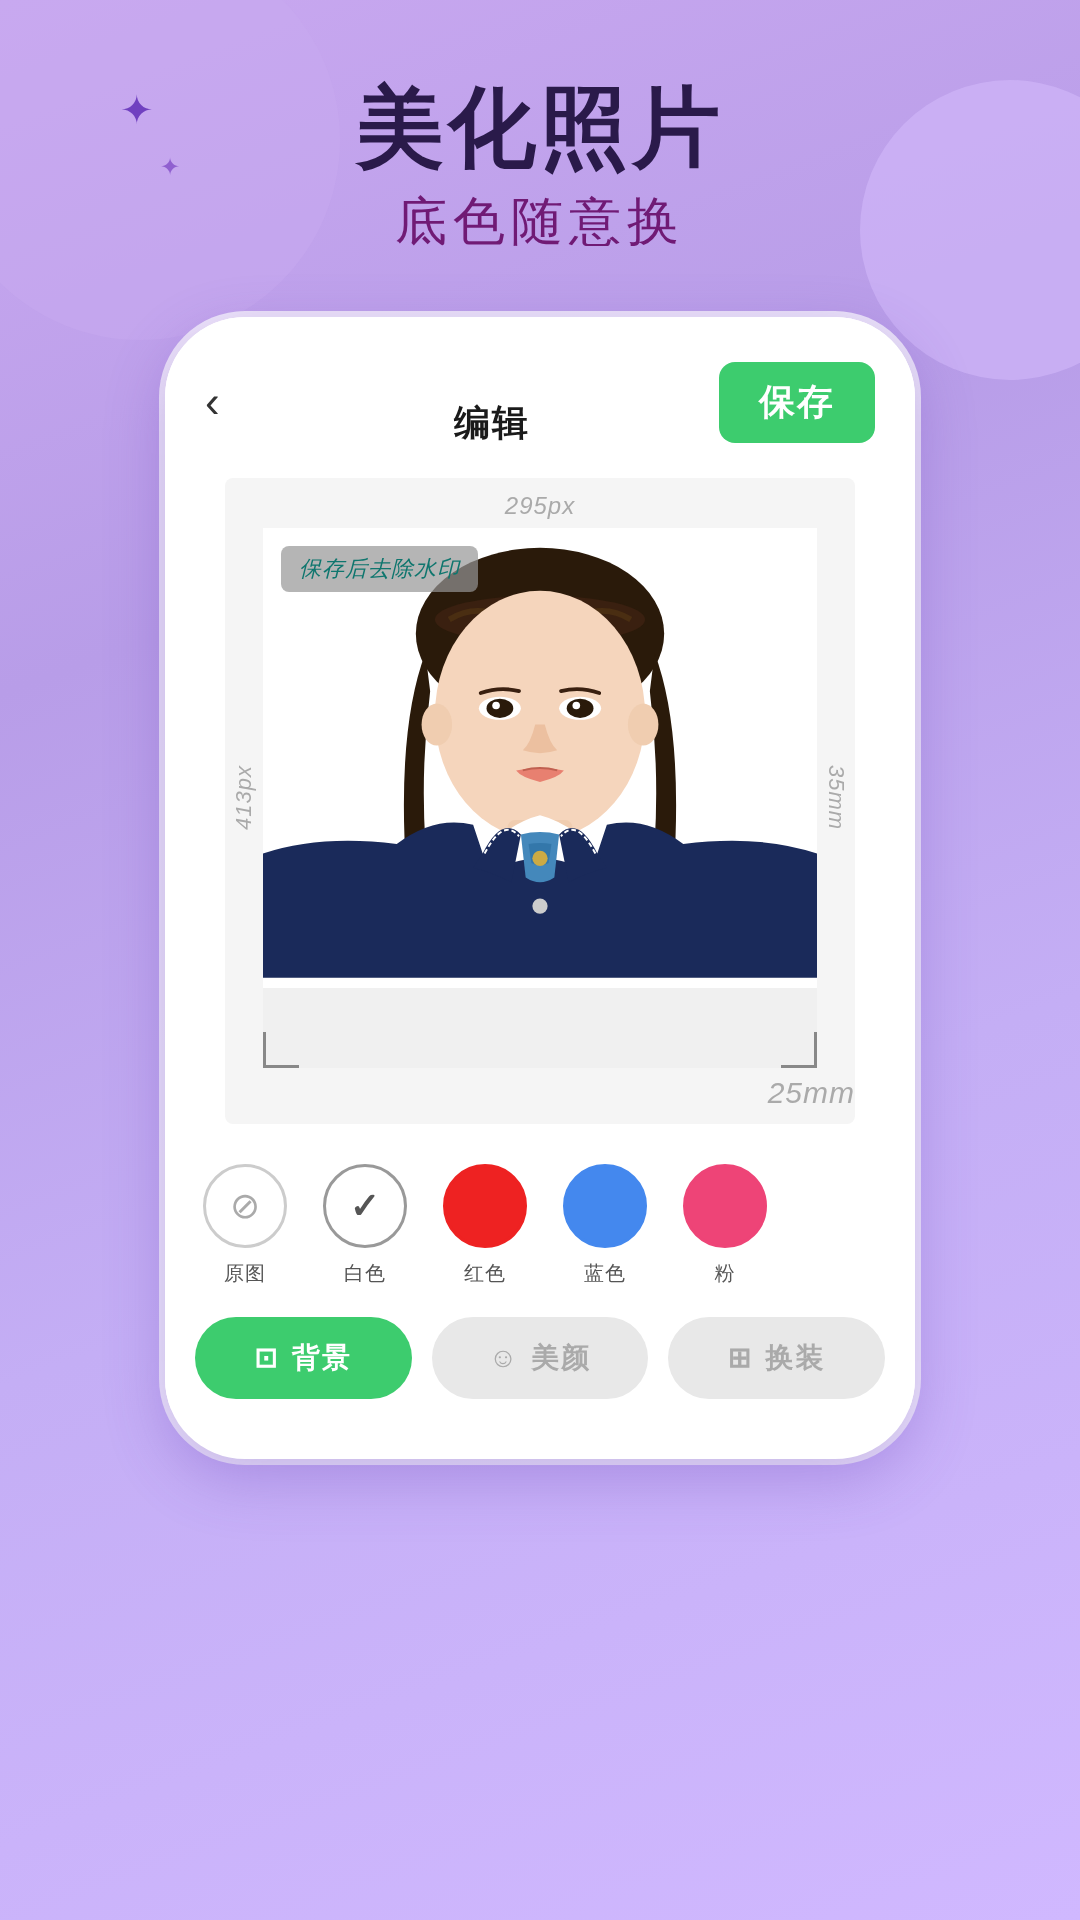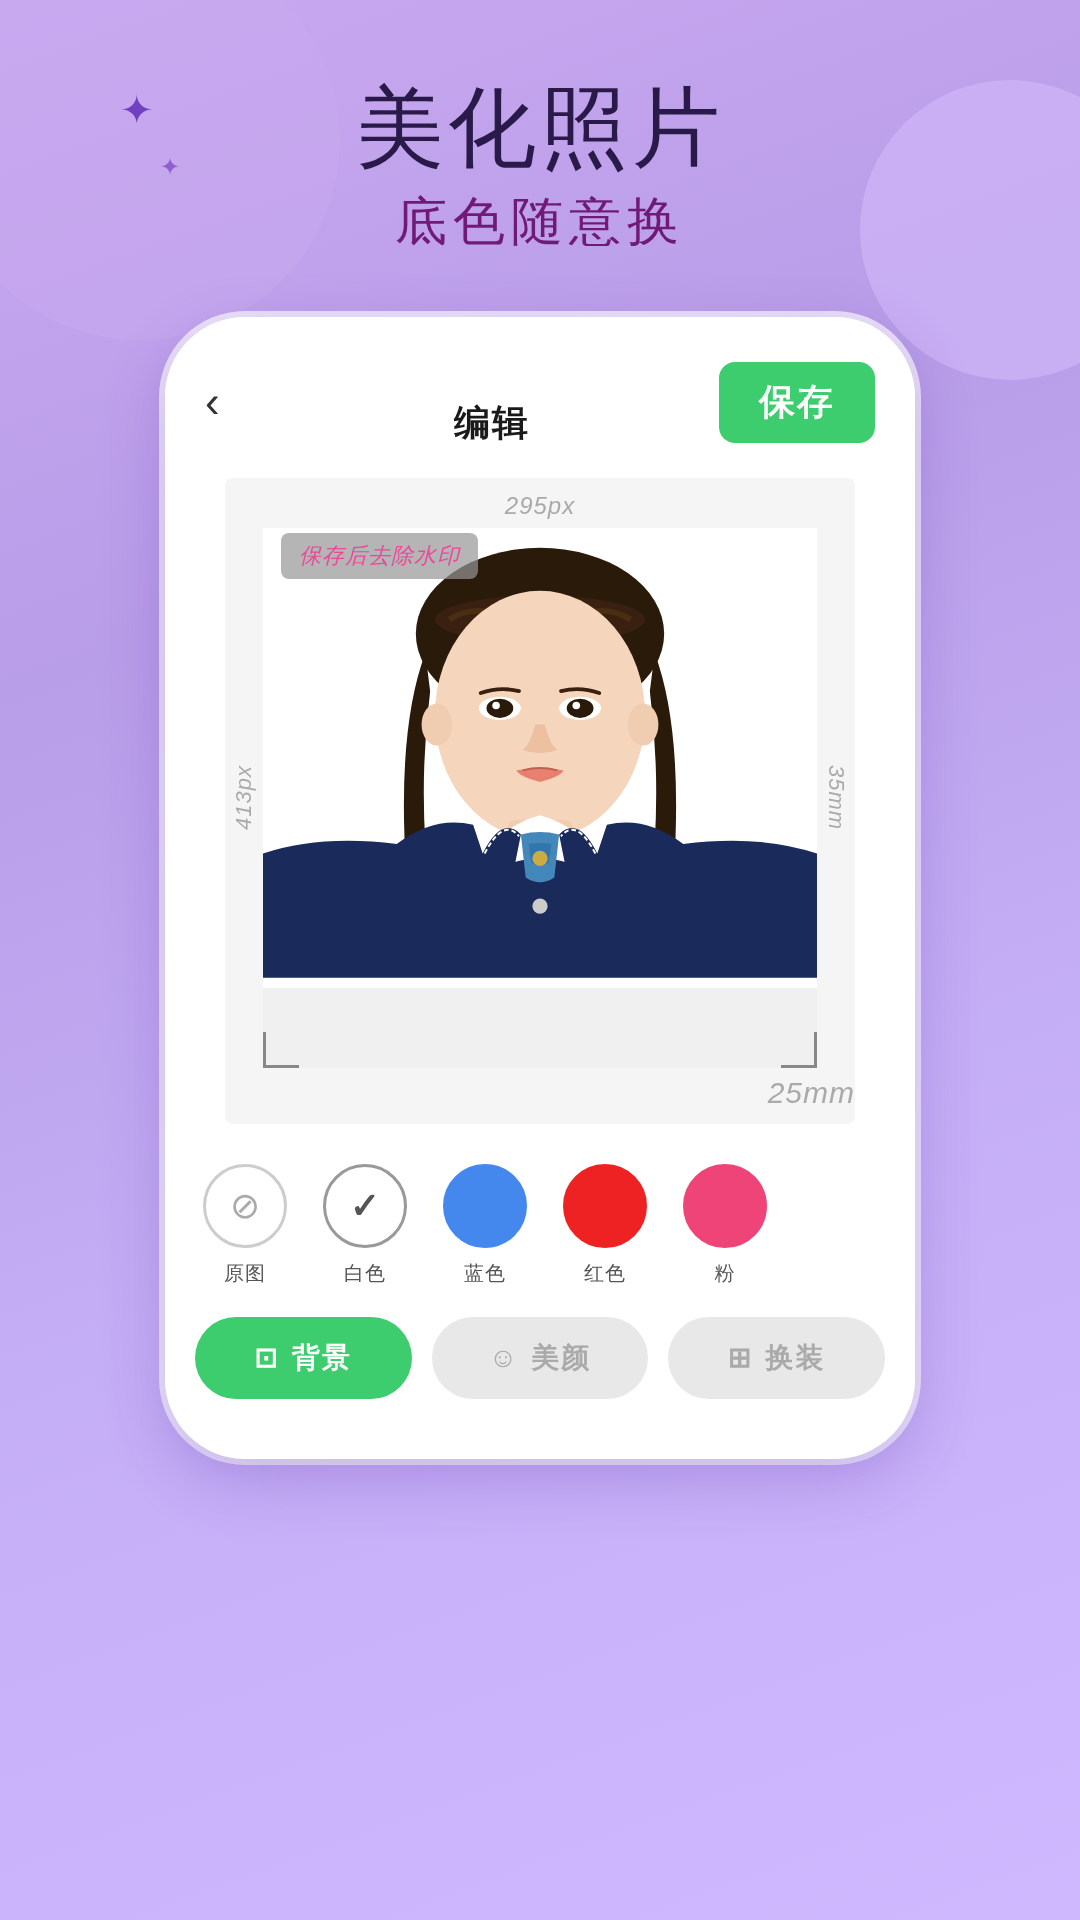--- a/index.html
+++ b/index.html
@@ -51,21 +51,21 @@
       position: absolute;
       top: 155px;
       left: 160px;
       color: #9060d0;
       font-size: 24px;
       line-height: 1;
     }
 
     .main-title {
       font-size: 88px;
-      font-weight: 400;
+      font-weight: 700;
       color: #2a1a4a;
       letter-spacing: 4px;
       line-height: 1.1;
     }
     .sub-title {
       font-size: 52px;
       font-weight: 400;
       color: #701a75;
       margin-top: 10px;
       letter-spacing: 6px;
@@ -186,24 +186,24 @@
       height: 36px;
     }
     .corner-bracket.tl { top: 0; left: 0; border-top: 3px solid #888; border-left: 3px solid #888; }
     .corner-bracket.tr { top: 0; right: 0; border-top: 3px solid #888; border-right: 3px solid #888; }
     .corner-bracket.bl { bottom: 0; left: 0; border-bottom: 3px solid #888; border-left: 3px solid #888; }
     .corner-bracket.br { bottom: 0; right: 0; border-bottom: 3px solid #888; border-right: 3px solid #888; }
 
     
     .watermark-badge {
       position: absolute;
-      top: 5px;
+      top: 18px;
       left: 18px;
       background: rgba(150,150,150,0.7);
-      color: #ec4899;
+      color: #0f766e;
       font-size: 22px;
       padding: 8px 18px;
       border-radius: 8px;
       z-index: 5;
       letter-spacing: 1px;
     }
 
     
     .person-photo {
       width: 100%;
@@ -407,27 +407,27 @@
       </div>
 
       <div class="color-item">
         <div class="color-circle selected" style="background:white; border-color:#999;">
           <span style="font-size:36px; color:#555; font-weight:bold;">✓</span>
         </div>
         <span class="color-label">白色</span>
       </div>
 
       <div class="color-item">
+        <div class="color-circle" style="background:#ee2222; border-color:#ee2222;"></div>
+        <span class="color-label">红色</span>
+      </div>
+
+      <div class="color-item">
         <div class="color-circle" style="background:#4488ee; border-color:#4488ee;"></div>
         <span class="color-label">蓝色</span>
-      </div>
-
-      <div class="color-item">
-        <div class="color-circle" style="background:#ee2222; border-color:#ee2222;"></div>
-        <span class="color-label">红色</span>
       </div>
 
 
       <div class="color-item">
         <div class="color-circle" style="background:#ee4477; border-color:#ee4477; overflow:hidden;"></div>
         <span class="color-label">粉</span>
       </div>
 
     </div>
 

